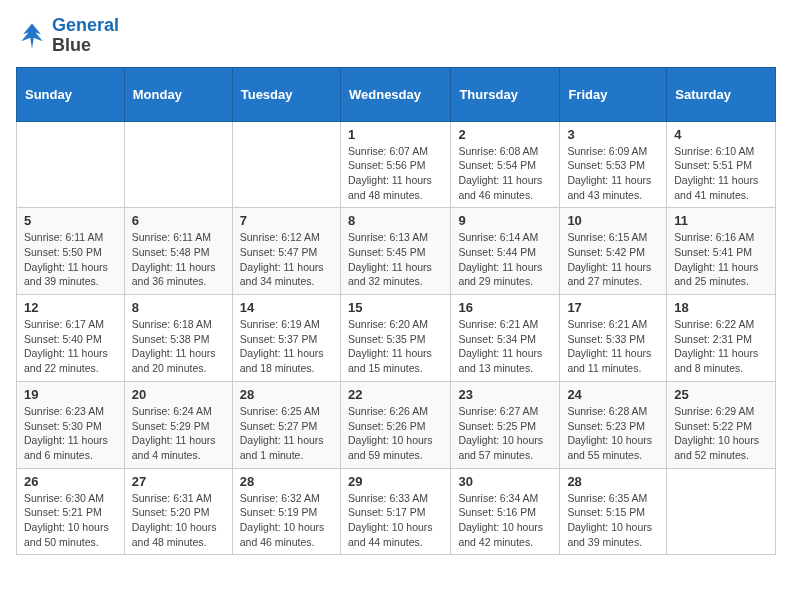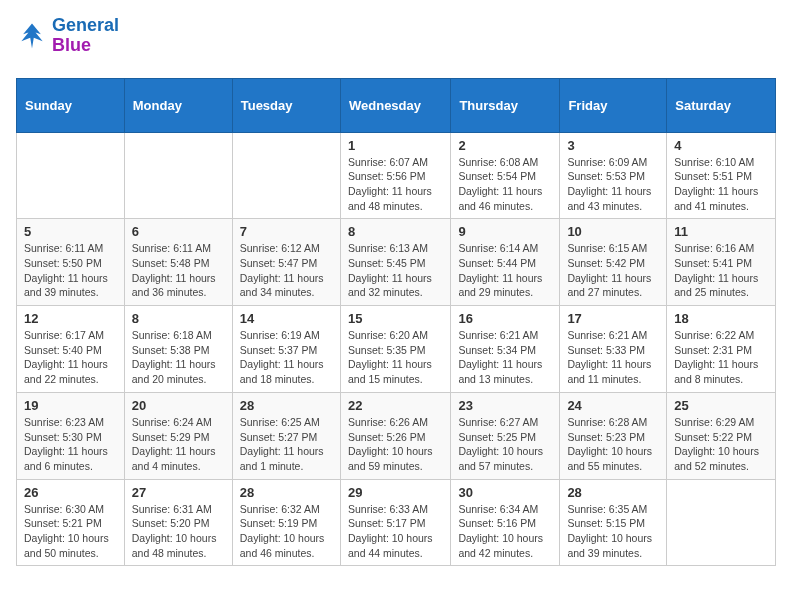--- a/index.html
+++ b/index.html
@@ -7,21 +7,21 @@
       font-family: Arial, sans-serif;
       background: #fff;
       width: 792px;
       min-height: 612px;
       padding: 16px;
     }
     .header-row {
       display: flex;
       justify-content: space-between;
       align-items: flex-start;
-      margin-bottom: 22px;
+      margin-bottom: 11px;
     }
     .logo {
       display: flex;
       align-items: center;
       gap: 4px;
     }
     .logo-text {
       font-size: 18px;
       font-weight: bold;
       color: #333;
@@ -89,21 +89,21 @@
 </head>
 <body>
 
 <div class="header-row">
   <div class="logo">
     <svg class="logo-bird" viewBox="0 0 36 36">
       <polygon points="18,4 28,16 22,14 30,24 20,20 18,32 16,20 6,24 14,14 8,16" fill="#2176c7"></polygon>
     </svg>
     <div class="logo-text">
       <div><span>General</span></div>
-      <div style="color:#a21caf">Blue</div>
+      <div style="color:#404040">Blue</div>
     </div>
   </div>
   <div class="title-block">
     <div class="month-title"></div>
     <div class="subtitle"></div>
   </div>
 </div>
 
 <table class="calendar">
   <thead>

